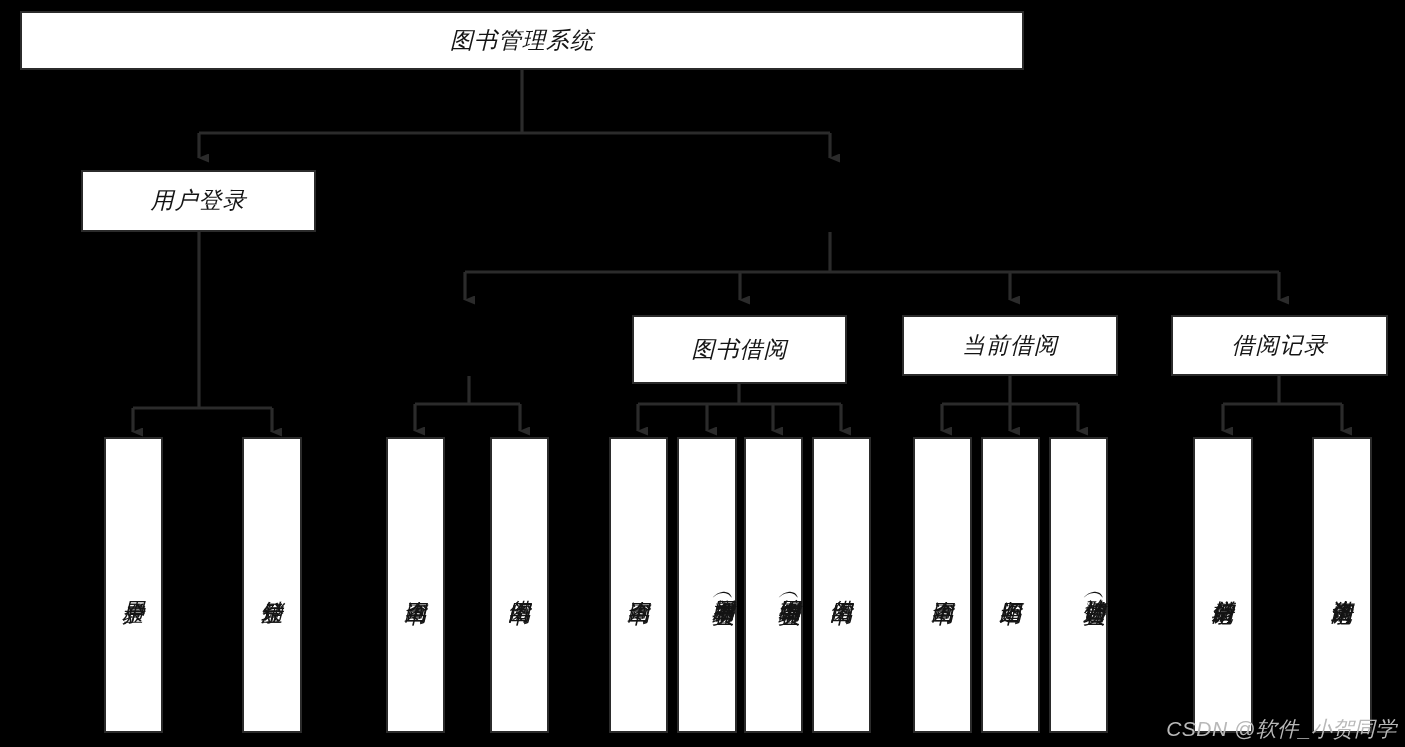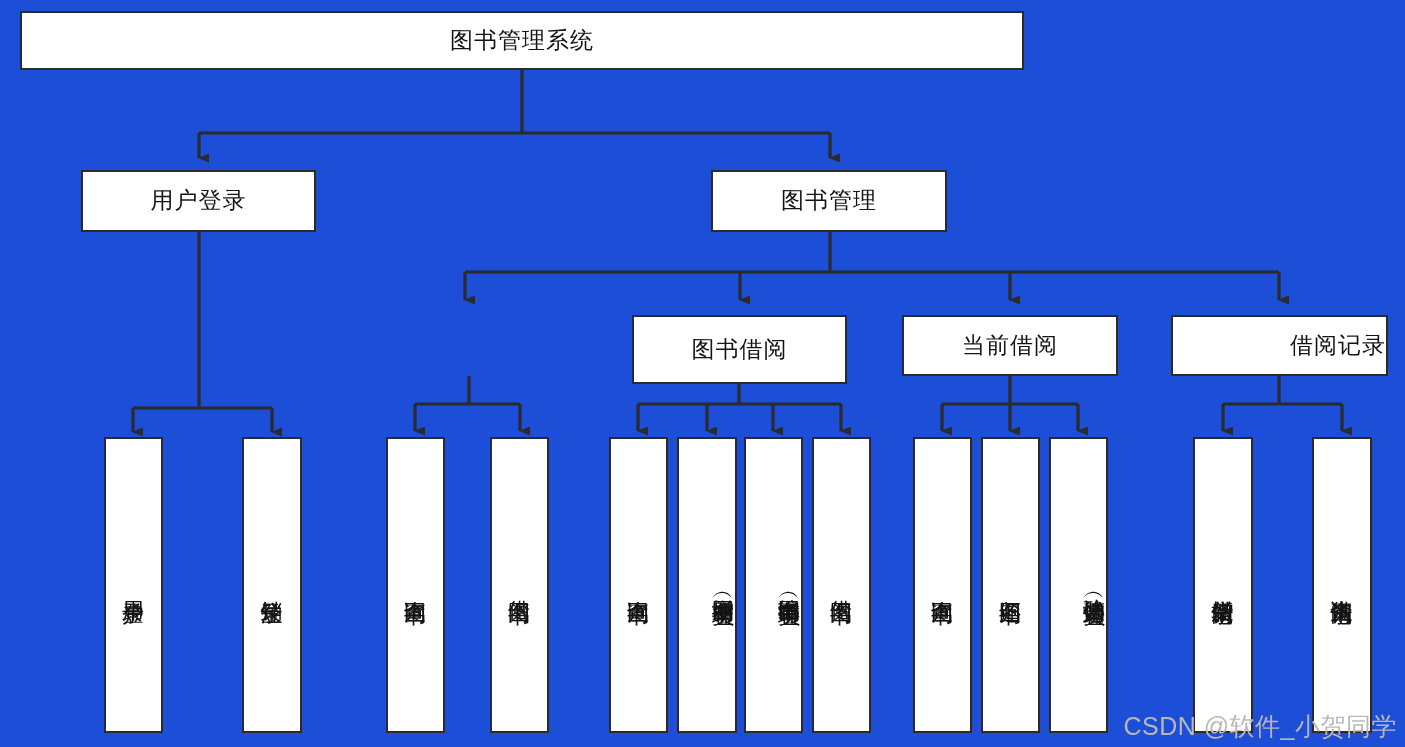--- a/index.html
+++ b/index.html
@@ -4,22 +4,23 @@
 <style>
   html,body{margin:0;padding:0;background:#ffffff;}
   body{
     font-family:"Liberation Sans","DejaVu Sans",sans-serif;
     color:#1a1a1a;
   }
   #canvas{
     position:relative;
     width:1405px;
     height:747px;
-    background:#1d4ed8;
+    background:#000000;
     overflow:hidden;
+    font-style:italic;
   }
   .node{
     position:absolute;
     box-sizing:border-box;
     border:2.5px solid #2b2b2b;
     background:#ffffff;
     display:flex;
     align-items:center;
     justify-content:center;
     text-align:center;
@@ -42,21 +43,21 @@
   #edges{
     position:absolute;
     left:0;top:0;
     width:1405px;height:747px;
     pointer-events:none;
   }
   .watermark{
     position:absolute;
     right:8px;
     bottom:4px;
-    font-size:25px;
+    font-size:21px;
     color:#b8b8b8;
     letter-spacing:0.5px;
     white-space:nowrap;
   }
 </style>
 </head>
 <body>
 
 <div id="canvas">
 
@@ -110,31 +111,28 @@
     </g>
   </svg>
 
   <div class="node h" style="left:20px;top:11px;width:1004px;height:59px;">
     <span>图书管理系统</span>
   </div>
 
   <div class="node h" style="left:81px;top:170px;width:235px;height:62px;">
     <span>用户登录</span>
   </div>
-  <div class="node h" style="left:711px;top:170px;width:236px;height:62px;">
-    <span>图书管理</span>
-  </div>
 
   <div class="node h" style="left:632px;top:315px;width:215px;height:69px;">
     <span>图书借阅</span>
   </div>
   <div class="node h" style="left:902px;top:315px;width:216px;height:61px;">
     <span>当前借阅</span>
   </div>
-  <div class="node h" style="left:1171px;top:315px;width:217px;height:61px;justify-content:flex-end;">
+  <div class="node h" style="left:1171px;top:315px;width:217px;height:61px;">
     <span>借阅记录</span>
   </div>
 
   <div class="node v" style="left:104px;top:437px;width:59px;height:296px;">
     <span>用户登录</span>
   </div>
   <div class="node v" style="left:242px;top:437px;width:60px;height:296px;">
     <span>注销登录</span>
   </div>
 

